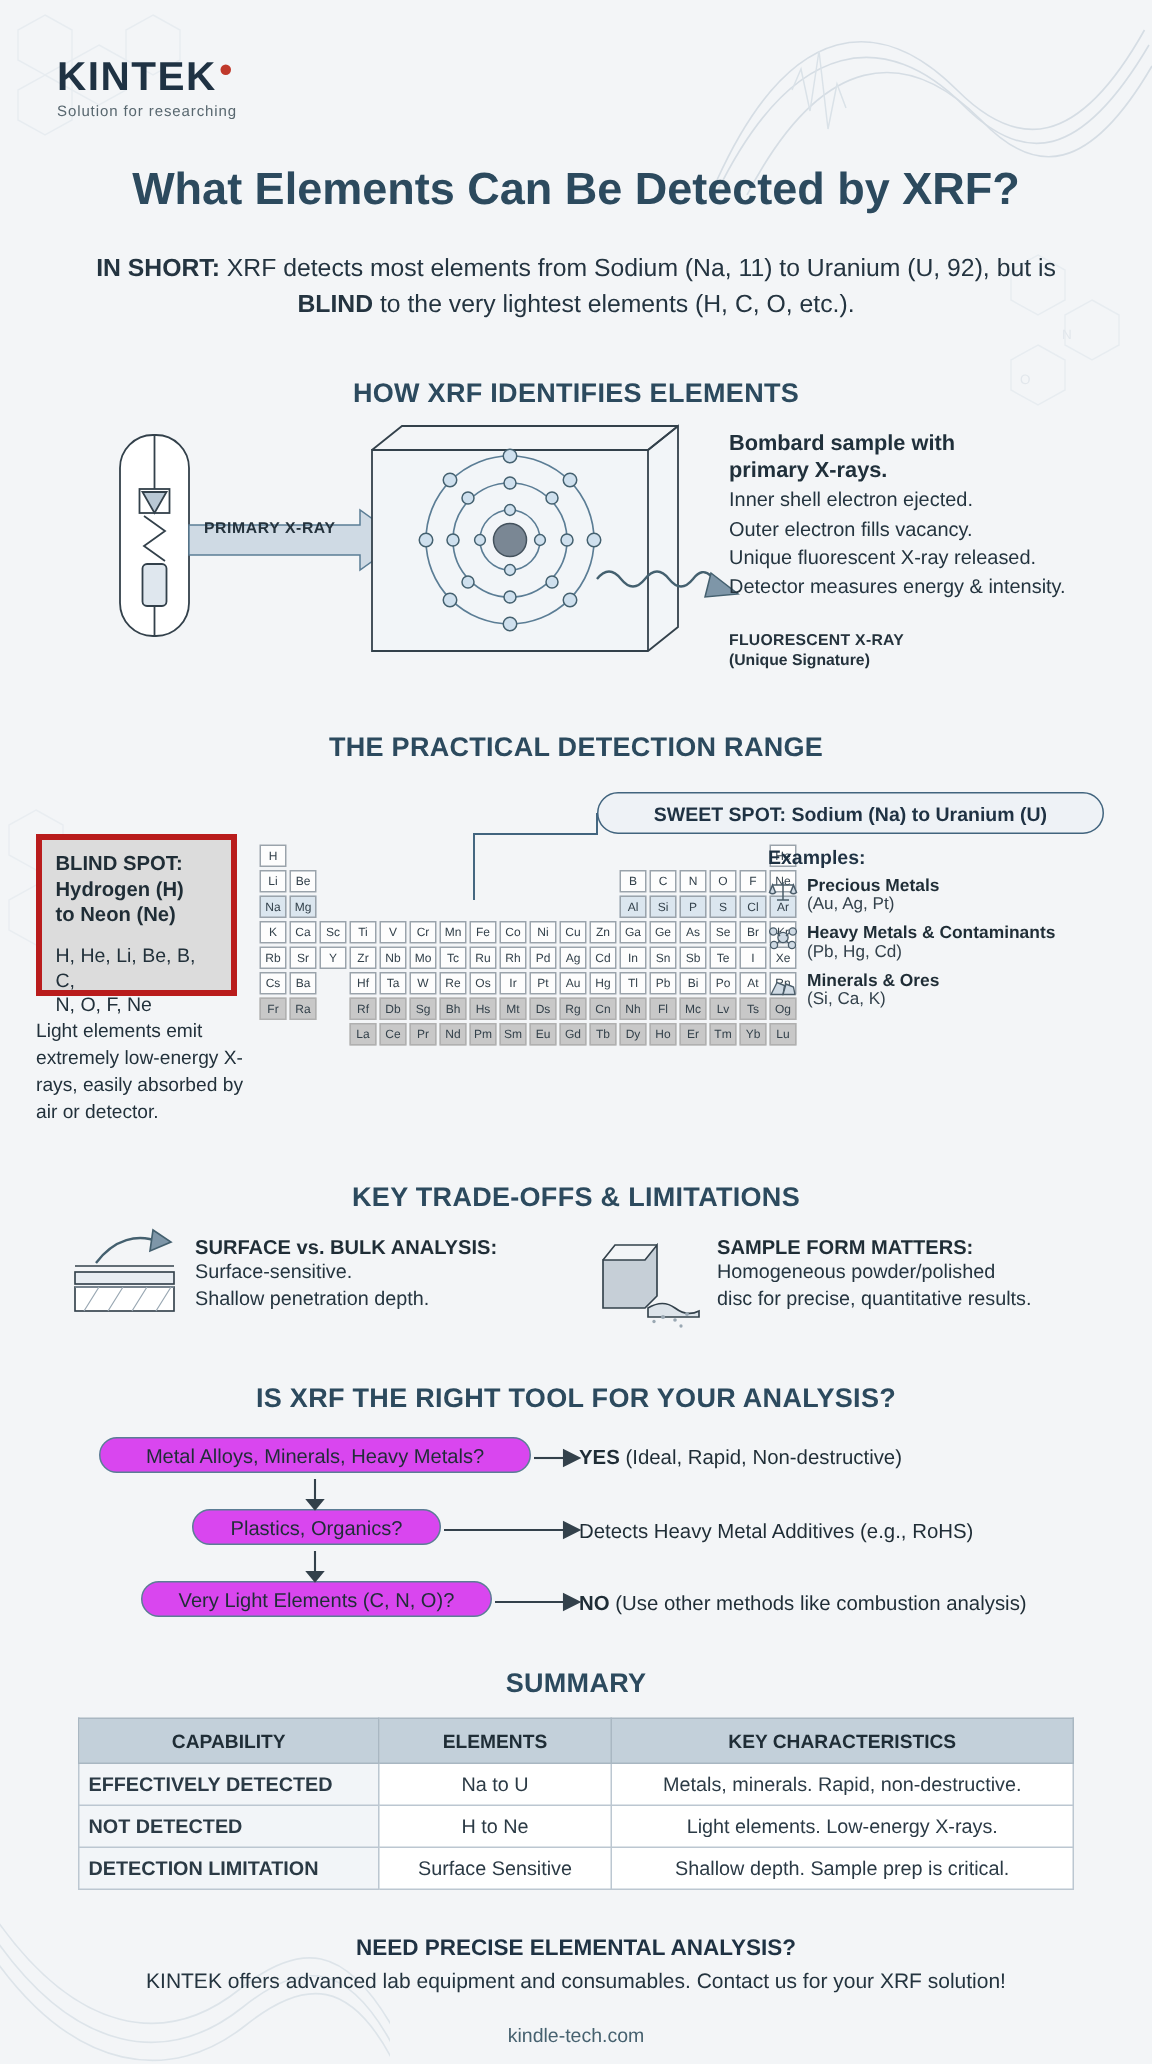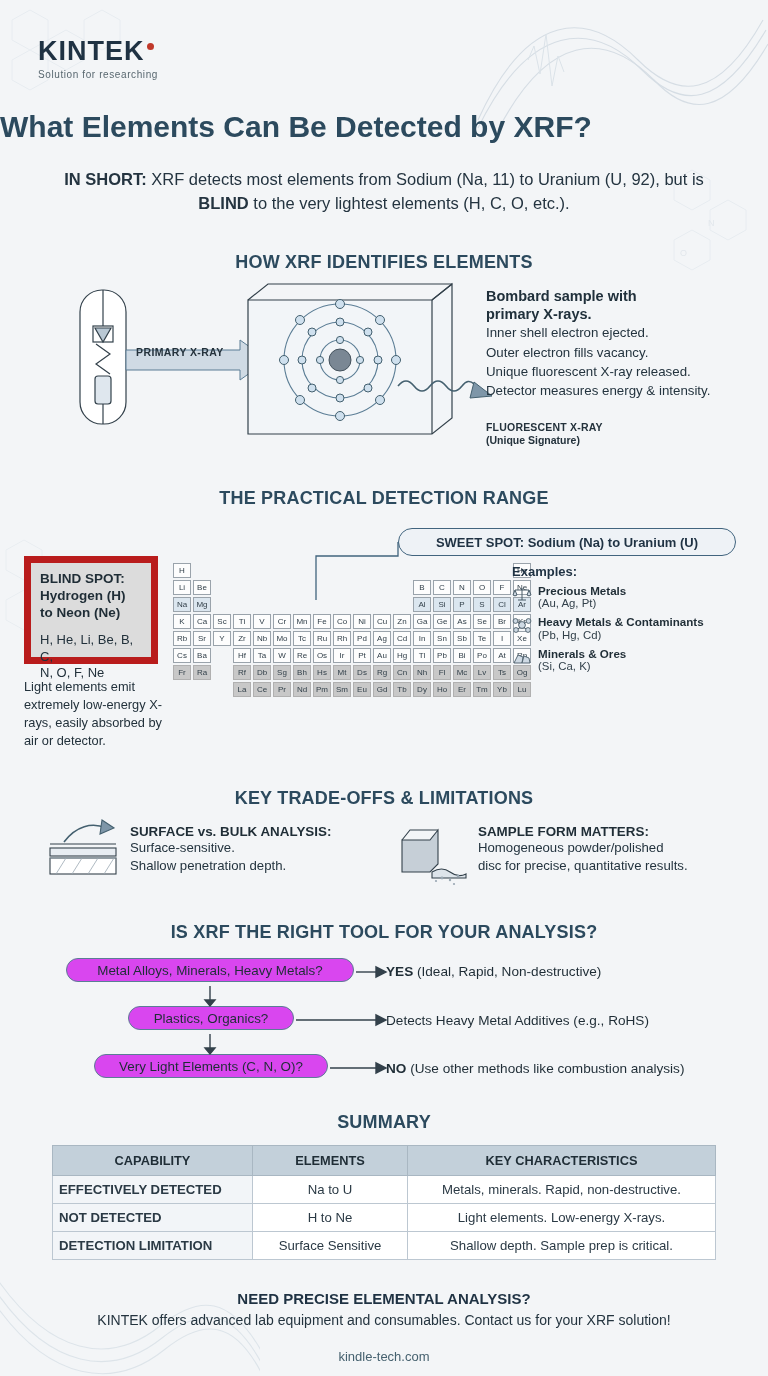--- a/index.html
+++ b/index.html
@@ -20,21 +20,21 @@
   .bg-hex { position:absolute; opacity:.35; }
 
   
   .logo-wrap { position:absolute; left:38px; top:36px; }
   .logo-text { font-size:27px; font-weight:bold; letter-spacing:1px; color:#1f3243; }
   .logo-dot { display:inline-block; width:7px; height:7px; border-radius:50%; background:#c0392b; vertical-align:super; margin-left:2px; }
   .logo-sub { font-size:10px; color:#58676f; letter-spacing:.6px; margin-top:2px; }
 
   h1.title {
     position:absolute; left:0; right:0; top:110px;
-    font-size:30px; font-weight:bold; color:#2c4a5e; margin:0;
+    text-align:center; font-size:30px; font-weight:bold; color:#2c4a5e; margin:0;
   }
   .intro {
     position:absolute; left:44px; right:44px; top:168px;
     text-align:center; font-size:16.5px; line-height:1.45; color:#243440;
   }
   .intro b { font-weight:bold; }
 
   .section-head {
     position:absolute; left:0; right:0; text-align:center;
     font-size:18px; font-weight:bold; color:#2c4a5e; letter-spacing:.2px;
@@ -51,21 +51,21 @@
 
   
   .sweet-spot {
     position:absolute; left:398px; top:528px; width:338px; height:28px;
     border:1.4px solid #41647e; border-radius:14px; background:#eef2f6;
     display:flex; align-items:center; justify-content:center;
     font-size:13px; font-weight:bold; color:#1f3243;
   }
   .blind-box {
     position:absolute; left:24px; top:556px; width:134px; height:108px;
-    background:#dcdcdc; border:7px solid #b91c1c;
+    background:#dcdcdc; border:4px solid #b91c1c;
     padding:8px 9px;
   }
   .blind-box .bb-title { font-size:13.5px; font-weight:bold; color:#1f2d36; line-height:1.25; }
   .blind-box .bb-list { font-size:13px; color:#22313b; margin-top:10px; line-height:1.3; }
   .blind-note { position:absolute; left:24px; top:678px; width:150px; font-size:12.8px; line-height:1.42; color:#22313b; }
 
   
   .ptable { position:absolute; left:172px; top:562px; }
   .prow { display:flex; }
   .cell {

